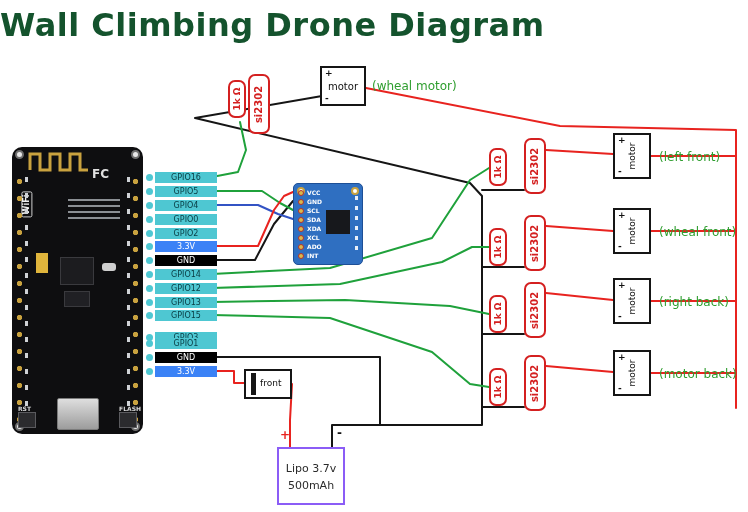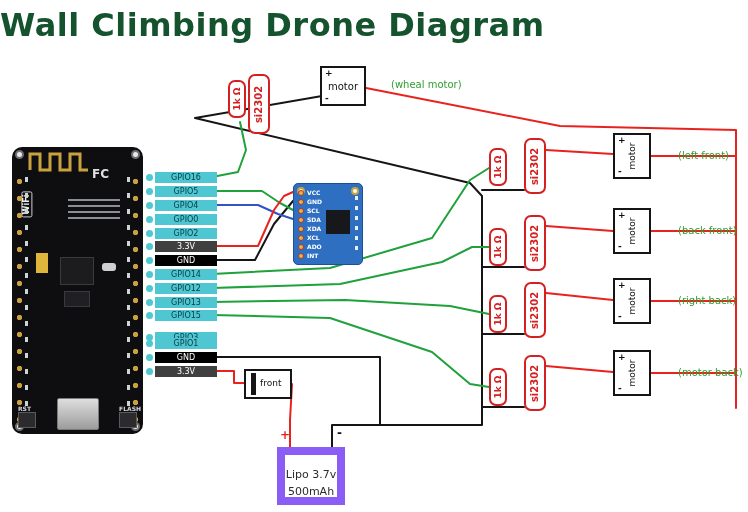--- a/index.html
+++ b/index.html
@@ -36,21 +36,21 @@
        background:linear-gradient(#dedede,#9c9c9c);border-radius:2px;}
   .btn{position:absolute;bottom:6px;width:16px;height:14px;background:#2b2b2e;border:1px solid #5a5a5e;}
   .btnlabel{position:absolute;bottom:22px;font-size:6px;color:#d8d8d8;font-weight:bold;}
 
   
   .pinrow{position:absolute;left:146px;height:11px;display:flex;align-items:center;gap:2px;z-index:2;}
   .pdot{width:7px;height:7px;border-radius:50%;background:#4ec7d2;flex:none;}
   .pchip{display:inline-block;width:62px;height:11px;line-height:11px;text-align:center;
          font-size:8px;font-weight:normal;flex:none;}
   .pchip.cyan{background:#4ec7d2;color:#083b42;}
-  .pchip.red{background:#404040;color:#fff;}
+  .pchip.red{background:#3b82f6;color:#fff;}
   .pchip.black{background:#000;color:#fff;}
 
   
   .mpu{position:absolute;left:293px;top:183px;width:70px;height:82px;z-index:2;
        background:#2f6fc1;border:1px solid #1d4f96;border-radius:5px;box-sizing:border-box;}
   .mpu-hole{position:absolute;width:8px;height:8px;border-radius:50%;background:#fff;
             border:2px solid #c9a23f;box-sizing:border-box;}
   .mpu-chip{position:absolute;left:32px;top:26px;width:24px;height:24px;background:#17181c;}
   .mpu-pin{position:absolute;left:4px;width:6px;height:6px;border-radius:50%;
            background:#d8b94d;border:1px solid #b03030;box-sizing:border-box;}
@@ -70,31 +70,31 @@
   .motorh{position:absolute;left:320px;top:66px;width:46px;height:40px;z-index:2;background:#fff;
           border:2px solid #151515;display:flex;align-items:center;justify-content:center;box-sizing:border-box;}
   .motorh .mlabel{font-size:10px;color:#111;}
   .motorv{position:absolute;width:38px;height:46px;z-index:2;background:#fff;border:2px solid #151515;
           display:flex;align-items:center;justify-content:center;box-sizing:border-box;}
   .motorv .mlabel{transform:rotate(-90deg);font-size:9px;color:#111;white-space:nowrap;}
   .sign{position:absolute;font-size:9px;font-weight:bold;color:#111;line-height:9px;}
   .sign.plus{top:1px;left:3px;}
   .sign.minus{bottom:1px;left:3px;}
 
-  .glabel{position:absolute;z-index:2;font-size:10px;color:#2f9e2f;white-space:nowrap;margin-left:19px;}
+  .glabel{position:absolute;z-index:2;font-size:12px;color:#2f9e2f;white-space:nowrap;}
 
   
   .diode{position:absolute;left:244px;top:369px;width:48px;height:30px;z-index:2;background:#fff;
          border:2px solid #151515;box-sizing:border-box;}
   .diode-band{position:absolute;left:5px;top:2px;bottom:2px;width:5px;background:#151515;}
   .diode-label{position:absolute;left:14px;top:7px;font-size:9px;color:#111;}
 
   
   .battery{position:absolute;left:277px;top:447px;width:68px;height:58px;z-index:2;background:#fff;
-           border:8px solid #8b5cf6;box-sizing:border-box;text-align:center;color:#2b2b2b;}
+           border:2px solid #8b5cf6;box-sizing:border-box;text-align:center;color:#2b2b2b;}
   .battery div{font-size:11px;margin-top:4px;}
   .battery div:first-child{margin-top:13px;}
   .bterm{position:absolute;z-index:3;font-size:12px;font-weight:bold;}
   .bterm.plus{color:#e8231f;}
   .bterm.minus{color:#111;}
 </style>
 </head>
 <body>
 
 <div class="canvas">
@@ -279,21 +279,21 @@
       <span class="vtext">1k Ω</span>
     </div>
   <div class="rchip big" style="left:524px;top:215px">
       <span class="vtext">si2302</span>
     </div>
   <div class="motorv" style="left:613px;top:208px">
     <span class="sign plus">+</span>
     <span class="mlabel">motor</span>
     <span class="sign minus">-</span>
   </div>
-  <div class="glabel" style="left:659px;top:225px">(back front)</div>
+  <div class="glabel" style="left:659px;top:225px">(wheal front)</div>
 
   <div class="rchip small" style="left:489px;top:295px">
       <span class="vtext">1k Ω</span>
     </div>
   <div class="rchip big" style="left:524px;top:282px">
       <span class="vtext">si2302</span>
     </div>
   <div class="motorv" style="left:613px;top:278px">
     <span class="sign plus">+</span>
     <span class="mlabel">motor</span>

